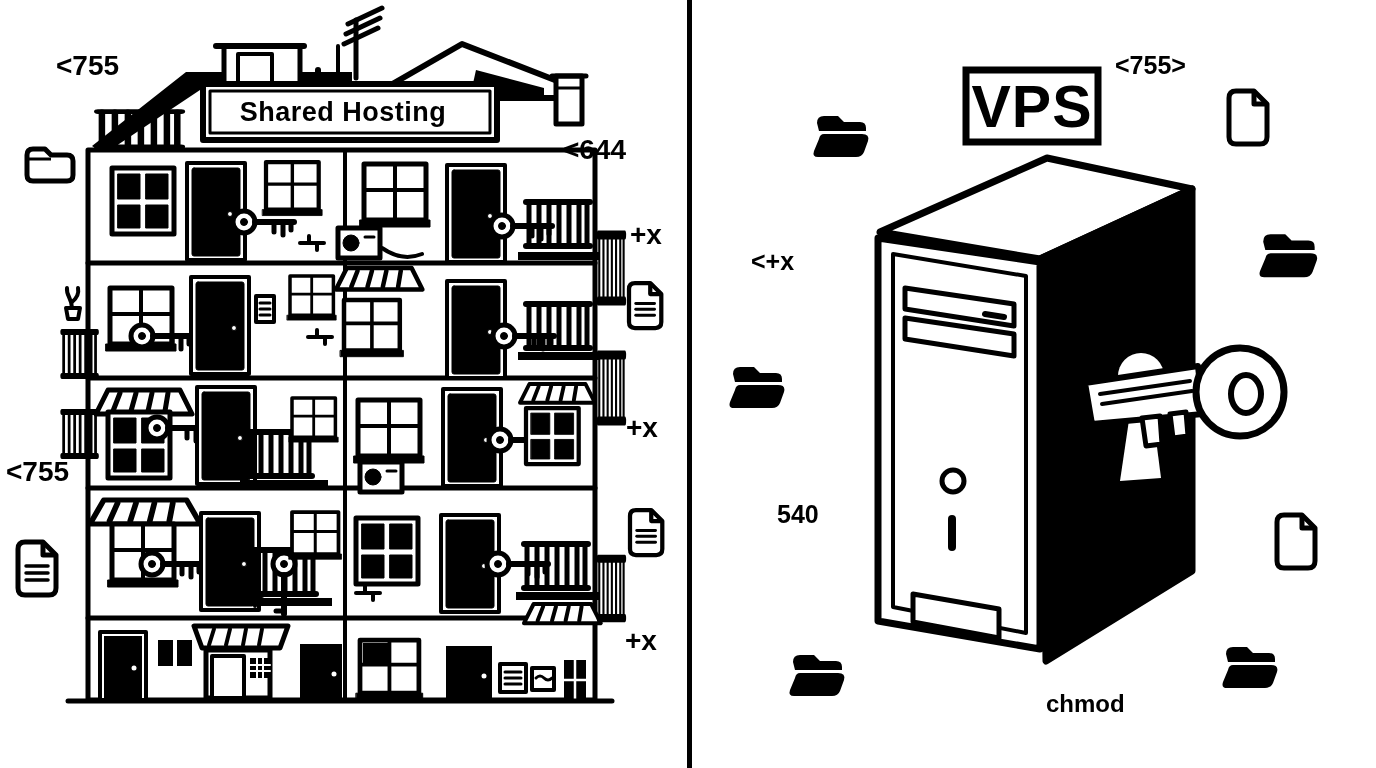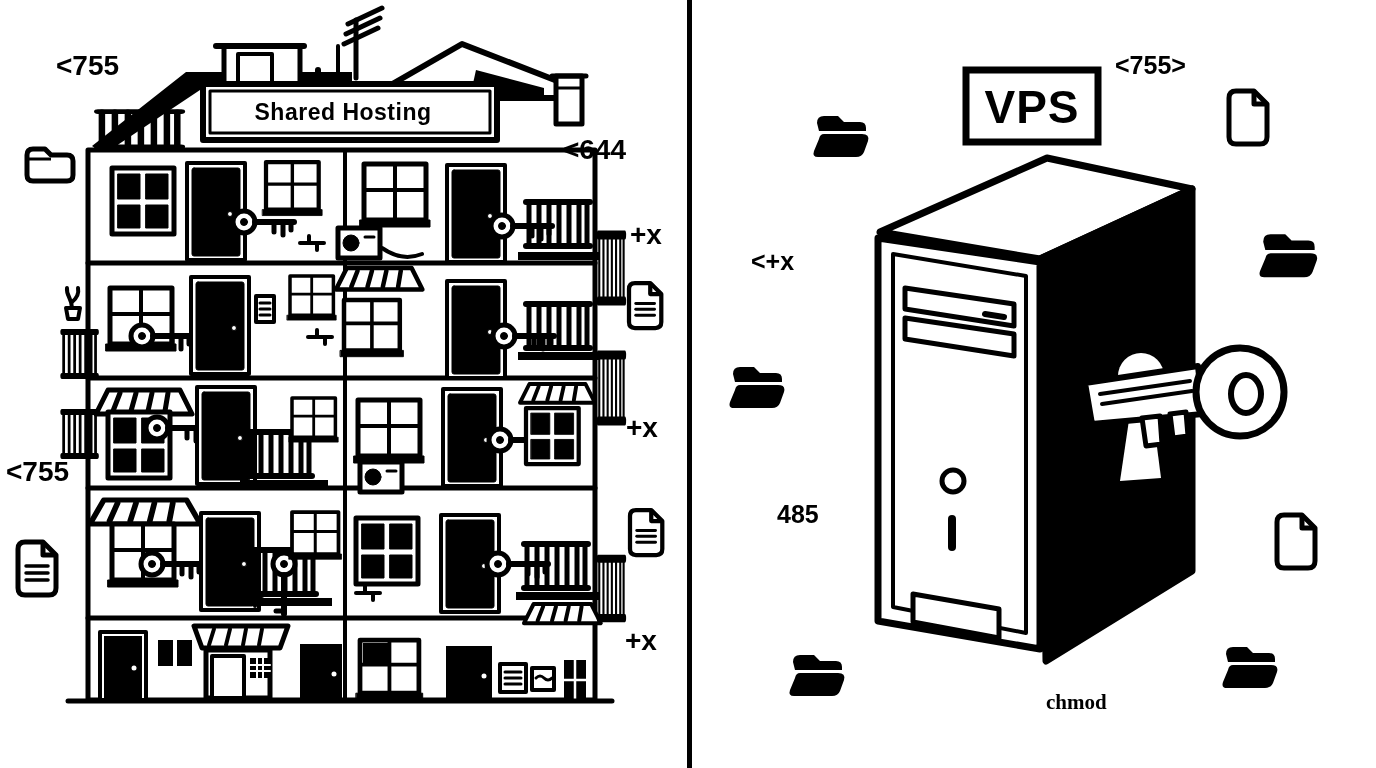--- a/index.html
+++ b/index.html
@@ -6,30 +6,30 @@
   .canvas{
     position:relative;width:1376px;height:768px;background:#ffffff;
     overflow:hidden;font-family:"Liberation Sans",sans-serif;color:#000;
   }
   .scene-svg{position:absolute;left:0;top:0;width:1376px;height:768px;}
   .anno{
     position:absolute;font-family:"Liberation Sans",sans-serif;
     font-weight:700;font-size:28px;color:#000000;white-space:nowrap;line-height:1;
   }
   .anno.small{font-size:25px;}
-  .anno.mono{font-family:Liberation Serif, serif;font-size:21px;}
+  .anno.mono{font-family:Liberation Sans, sans-serif;font-size:24px;}
   .banner-text{
     position:absolute;left:207px;top:87px;width:272px;height:50px;
     display:flex;align-items:center;justify-content:center;
-    font-size:23px;font-weight:700;letter-spacing:.5px;
+    font-size:27px;font-weight:700;letter-spacing:.5px;
   }
   .vps-text{
     position:absolute;left:966px;top:72px;width:132px;height:70px;
     display:flex;align-items:center;justify-content:center;
-    font-size:46px;font-weight:700;letter-spacing:1px;
+    font-size:59px;font-weight:700;letter-spacing:1px;
   }
 </style>
 </head>
 <body>
 
 <div class="canvas">
 
 <svg class="scene-svg" viewBox="0 0 1376 768" xmlns="http://www.w3.org/2000/svg">
   <defs>
     <g id="rail" stroke="#000" stroke-width="5" stroke-linecap="round">
@@ -356,16 +356,16 @@
 
 <div class="anno" style="left:56px;top:52px">&lt;755</div>
 <div class="anno" style="left:563px;top:136px">&lt;644</div>
 <div class="anno" style="left:630px;top:221px">+x</div>
 <div class="anno" style="left:626px;top:414px">+x</div>
 <div class="anno" style="left:6px;top:458px">&lt;755</div>
 <div class="anno" style="left:625px;top:627px">+x</div>
 
 <div class="anno small" style="left:1115px;top:53px">&lt;755&gt;</div>
 <div class="anno small" style="left:751px;top:249px">&lt;+x</div>
-<div class="anno small" style="left:777px;top:502px">485</div>
+<div class="anno small" style="left:777px;top:502px">540</div>
 <div class="anno mono" style="left:1046px;top:692px;font-weight:700">chmod</div>
 
 </div>
 
 </body></html>

